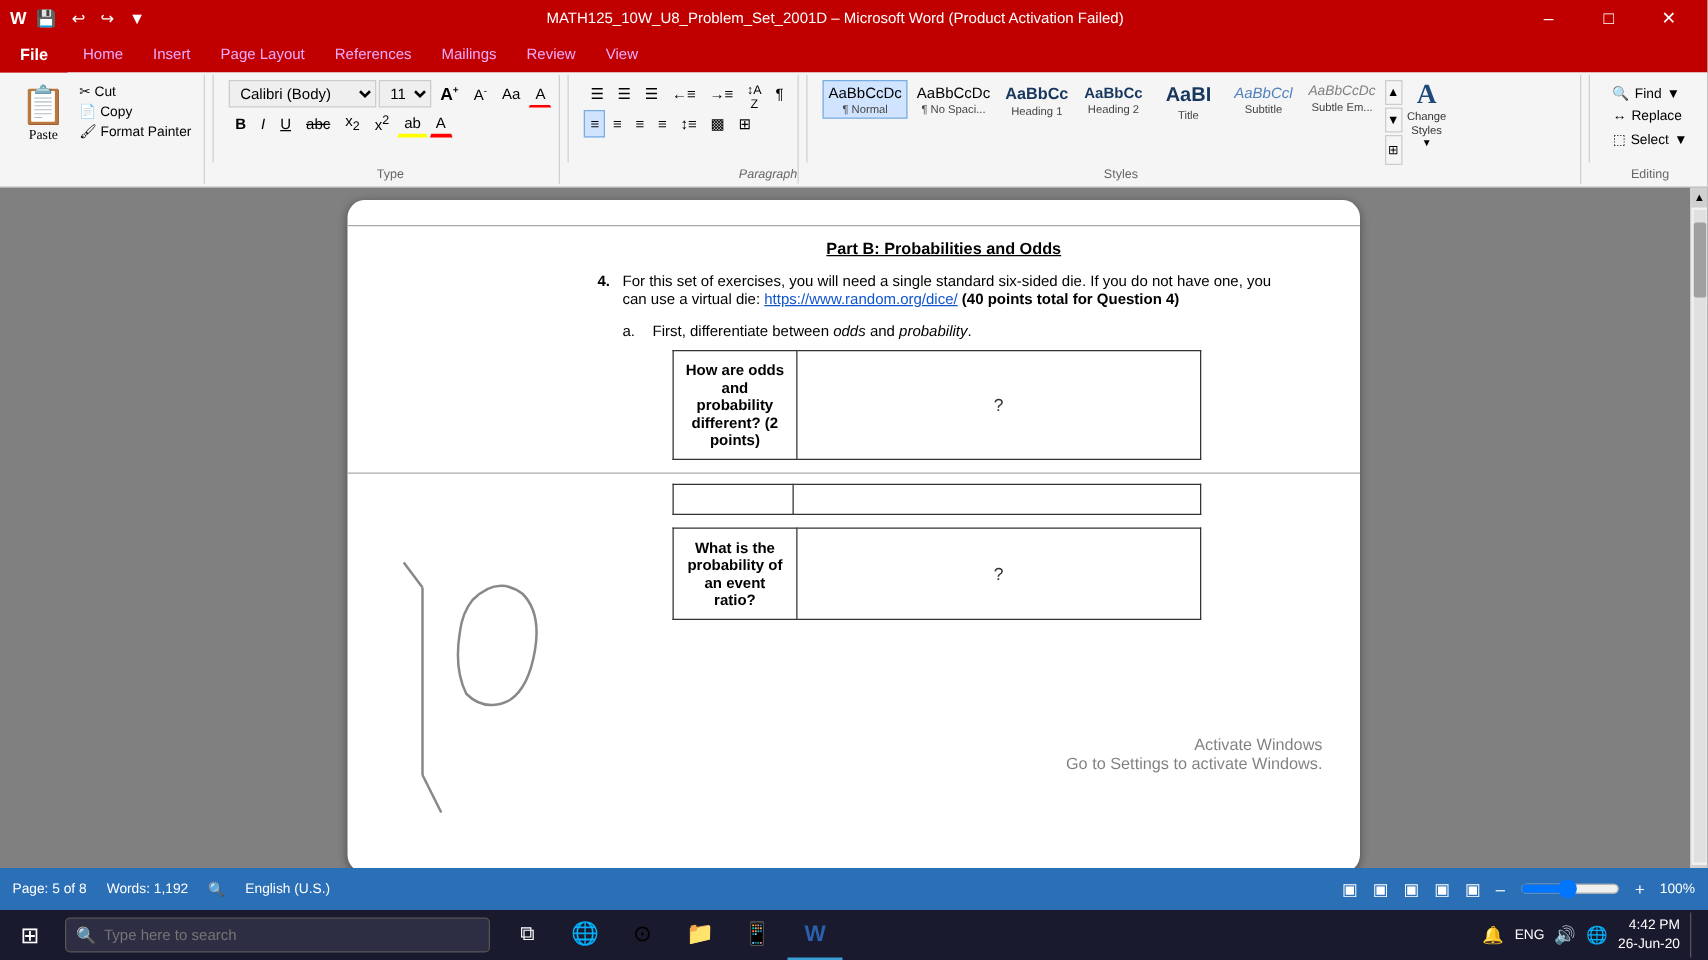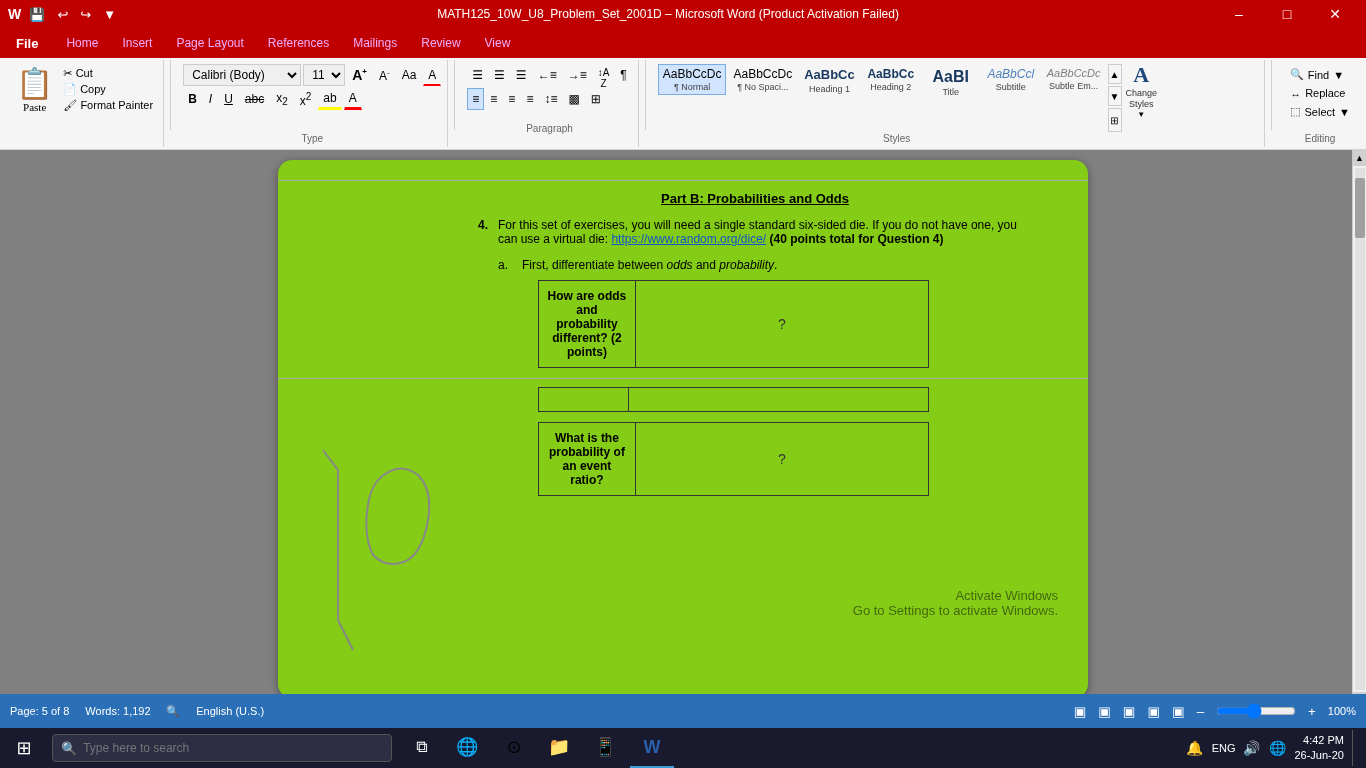--- a/index.html
+++ b/index.html
@@ -247,21 +247,21 @@
     .doc-area {
       background: #808080;
       height: 558px;
       overflow: hidden;
       display: flex;
       justify-content: center;
       padding: 10px 0;
       position: relative;
     }
     .doc-page {
-      background: #84cc16;
+      background: #ffffff;
       width: 810px;
       min-height: 538px;
       box-shadow: 0 2px 8px rgba(0,0,0,0.4);
       padding: 20px 56px 20px 200px;
       position: relative;
       overflow: hidden;
       border-radius: 14px;
     }
 
     .part-title {
@@ -278,21 +278,21 @@
     .question-text a { color: #1155cc; }
     .bold-text { font-weight: bold; }
 
     .sub-question { display: flex; margin-top: 8px; margin-bottom: 8px; margin-left: 10px; }
     .sub-label { font-size: 12px; width: 24px; flex-shrink: 0; }
     .sub-text { font-size: 12px; }
 
     
     .answer-table {
       border-collapse: collapse;
-      width: 391px;
+      width: 423px;
       margin-left: 30px;
       margin-bottom: 10px;
     }
     .answer-table td {
       border: 1px solid #333;
       vertical-align: middle;
     }
     .question-cell {
       width: 100px;
       padding: 8px;
@@ -484,21 +484,21 @@
       <div class="para-row">
         <button class="para-btn active">≡</button>
         <button class="para-btn" style="text-align:center;">≡</button>
         <button class="para-btn">≡</button>
         <button class="para-btn">≡</button>
         <button class="para-btn">↕≡</button>
         <button class="para-btn">▩</button>
         <button class="para-btn">⊞</button>
       </div>
     </div>
-    <div style="position:absolute;bottom:12px;left:0;right:0;text-align:center;">
+    <div style="position:absolute;bottom:2px;left:0;right:0;text-align:right;font-style:italic;">
       <span style="font-size:10px;color:#666;">Paragraph</span>
     </div>
   </div>
 
   <div class="ribbon-divider"></div>
 
   <div class="ribbon-group" style="flex-direction:row;align-items:flex-start;padding-bottom:14px;position:relative;flex:1;">
     <div style="display:flex;flex-direction:row;gap:2px;align-items:flex-start;margin-top:2px;">
       <div class="style-item active">
         <div class="style-preview normal-style">AaBbCcDc</div>

